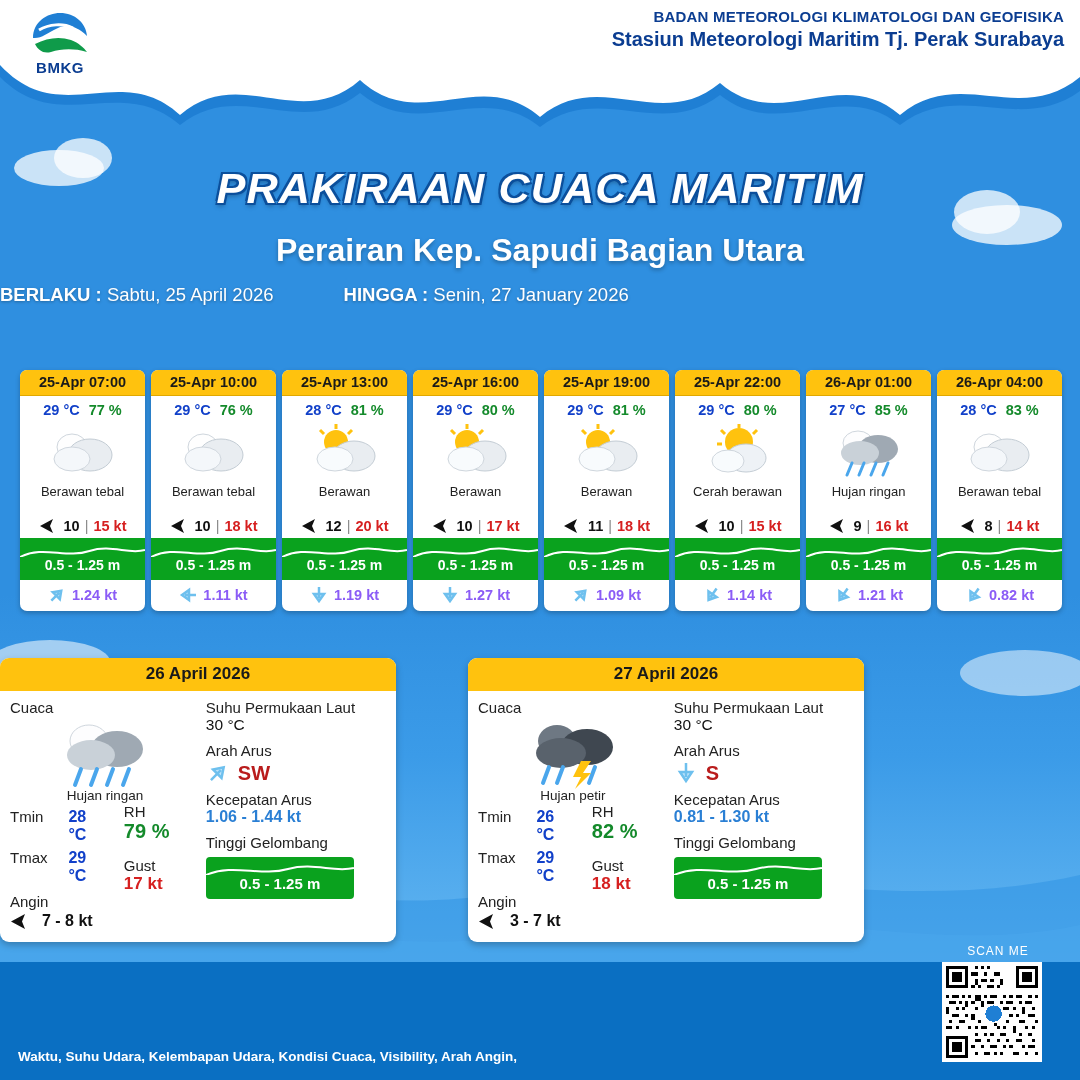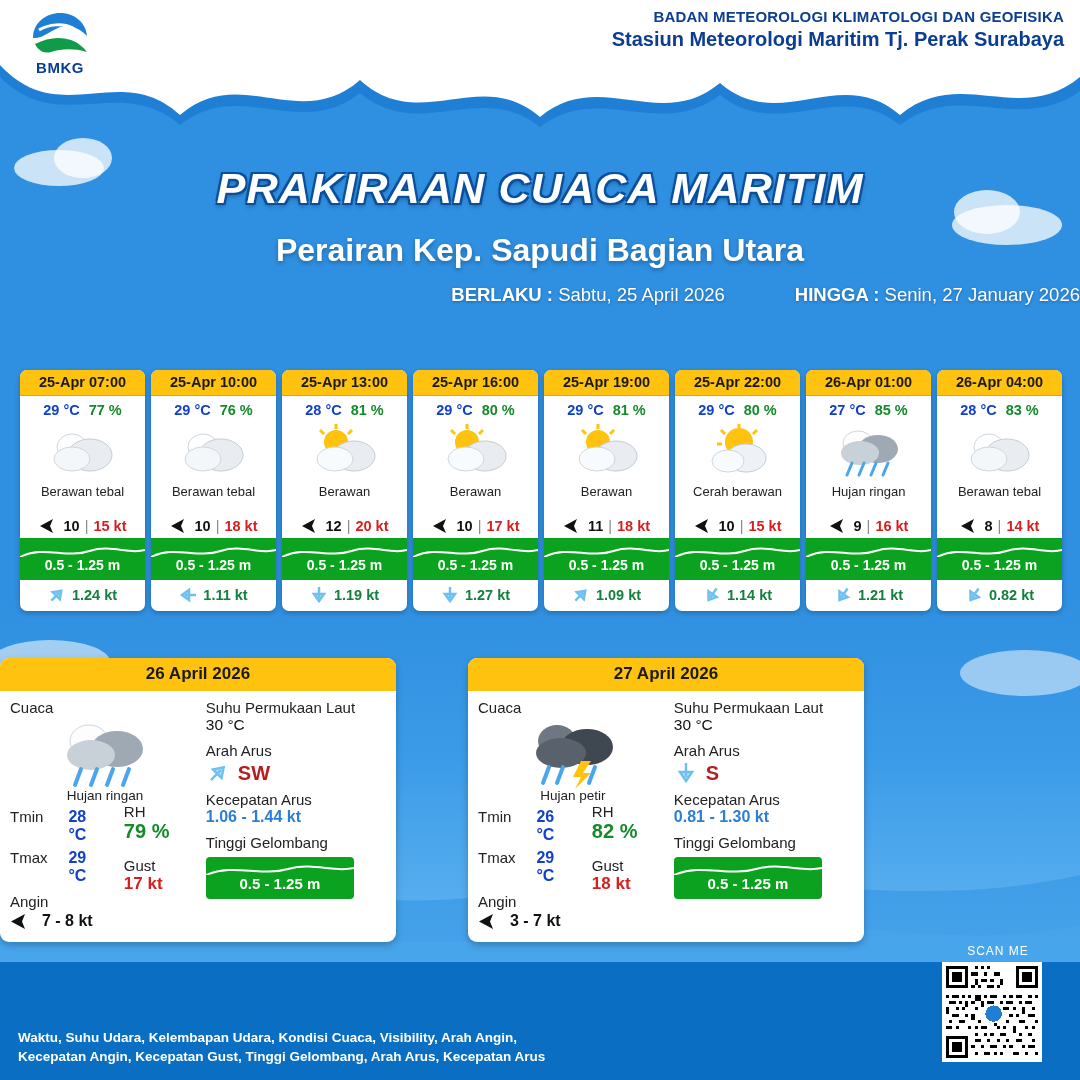--- a/index.html
+++ b/index.html
@@ -50,21 +50,21 @@
       -2px -2px 0 #0b4f9c, 2px -2px 0 #0b4f9c, -2px 2px 0 #0b4f9c, 2px 2px 0 #0b4f9c,
       0 3px 5px rgba(0,0,0,.35);
     transform:scaleX(1.03);
   }
   .title-sub {
     position:absolute; top:232px; left:0; width:1080px; text-align:center; z-index:5;
     font-size:32px; font-weight:bold; color:#ffffff; text-shadow:0 2px 4px rgba(0,0,0,.3);
   }
   .valid-row {
     position:absolute; top:284px; left:0; width:1080px; z-index:5;
-    display:flex; justify-content:flex-end; gap:70px;
+    display:flex; justify-content:flex-start; gap:70px;
     color:#ffffff; font-size:18.5px; font-weight:bold; text-shadow:0 1px 3px rgba(0,0,0,.3);
   }
   .valid-row .lbl { font-weight:bold; }
   .valid-row .val { font-weight:normal; }
   
   .cards {
     position:absolute; top:330px; left:20px; width:1042px; z-index:5;
     display:flex; gap:6px;margin-top:40px;
   }
   .card {
@@ -94,21 +94,21 @@
   .w-deg { color:#111; }
   .w-sep { color:#888; font-weight:normal; }
   .w-kt { color:#d62020; }
   .card-wave {
     background:#0aa21e; color:#ffffff; font-size:14px; font-weight:bold;
     text-align:center; padding:5px 0 7px; position:relative;
   }
   .wave-crest { display:block; width:100%; height:14px; }
   .card-cur {
     display:flex; align-items:center; justify-content:center; gap:6px;
-    padding:6px 0 7px; font-size:14.5px; font-weight:bold; color:#15803d;
+    padding:6px 0 7px; font-size:14.5px; font-weight:bold; color:#8b5cf6;
   }
   
   .daily-wrap {
     position:absolute; top:658px; left:0; width:864px; z-index:5;
     display:flex; justify-content:center; gap:72px;
   }
   .daily {
     width:405px; background:#ffffff; border-radius:9px;
     box-shadow:0 3px 7px rgba(0,0,0,.25); overflow:hidden;
   }
@@ -686,21 +686,20 @@
         </div>
       </div>
     </div>
   </div>
 
 </div>
 
 <div class="footer-bar"></div>
 <div class="footer-note">
   <div>Waktu, Suhu Udara, Kelembapan Udara, Kondisi Cuaca, Visibility, Arah Angin,</div>
-  <div>Kecepatan Angin, Kecepatan Gust, Tinggi Gelombang, Arah Arus, Kecepatan Arus</div>
 </div>
 
 <div class="qr-box">
   <div class="qr-label">SCAN ME</div>
   <div class="qr-img">
     <svg width="92" height="92" viewBox="0 0 29 29" shape-rendering="crispEdges">
       <rect width="29" height="29" fill="#fff"></rect>
       <g fill="#000">
         <rect x="0" y="0" width="7" height="7"></rect>
           <rect x="1" y="1" width="5" height="5" fill="#fff"></rect>

